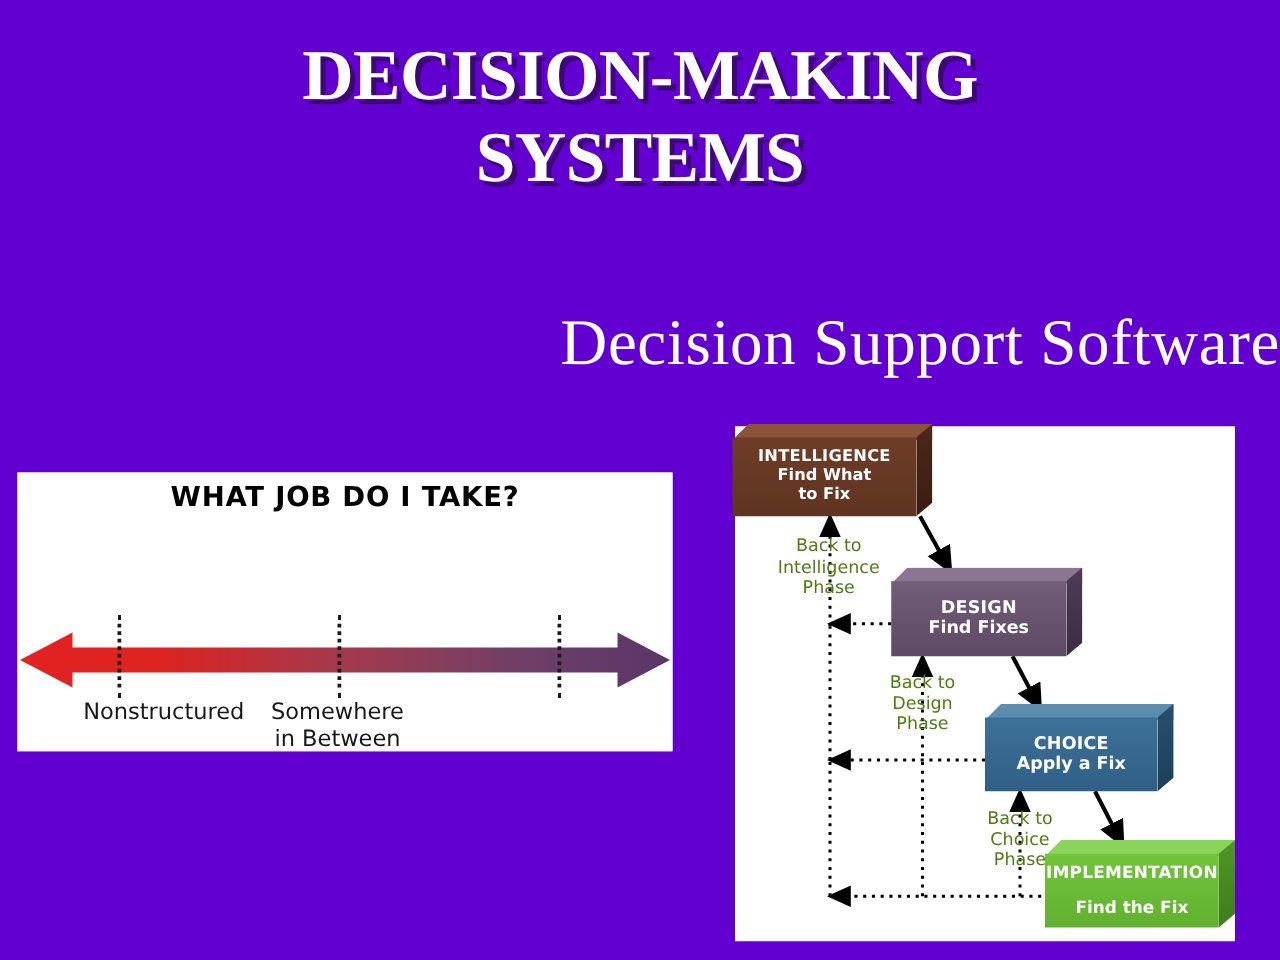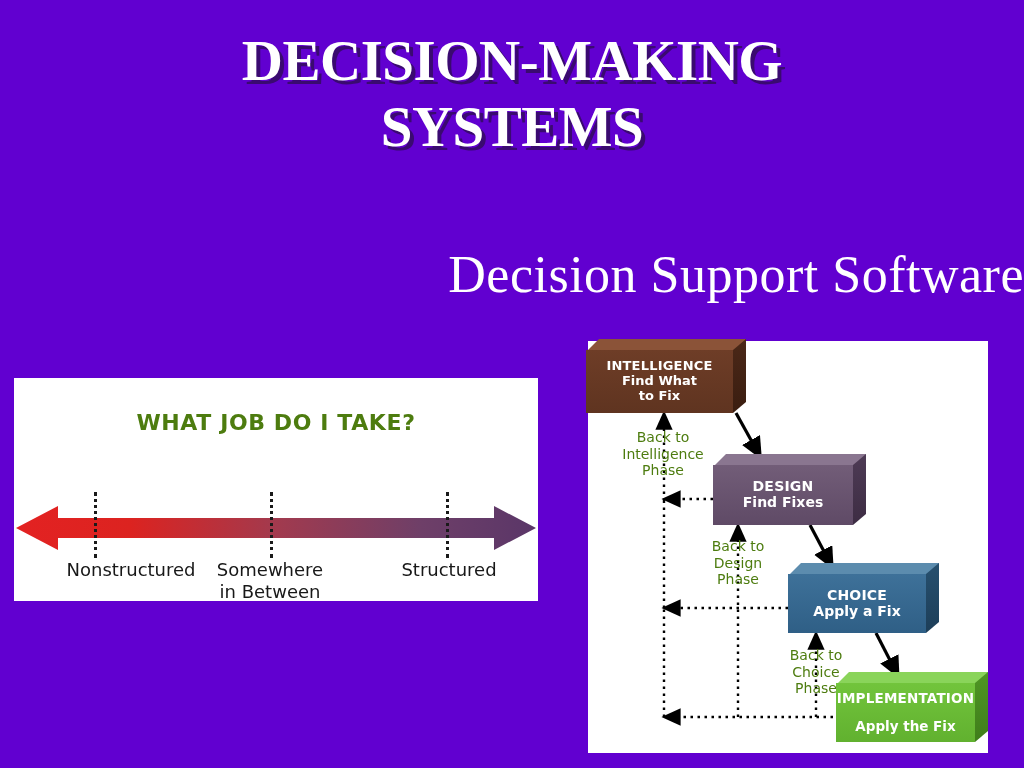--- a/index.html
+++ b/index.html
@@ -65,22 +65,21 @@
   #job-heading {
     position: absolute;
     left: 0;
     top: 8px;
     width: 524px;
     text-align: center;
     font-family: "DejaVu Sans", sans-serif;
     font-weight: bold;
     font-size: 22px;
     letter-spacing: 0.6px;
-    color: #4d7c0f;
-    margin-top: 24px;
+    color: #000000;
   }
 
   
   .box3d {
     position: absolute;
   }
   .box3d .face {
     position: absolute;
     left: 0;
     top: 12px;
@@ -288,21 +287,20 @@
       <polygon fill="url(#arrowGrad)" points="2,24 44,2 44,14 480,14 480,2 522,24 480,46 480,34 44,34 44,46"></polygon>
     </svg>
 
     <div class="vdash" id="dash-nonstructured"></div>
     <div class="vdash" id="dash-somewhere"></div>
     <div class="vdash" id="dash-structured"></div>
 
     <div class="axis-label" id="label-nonstructured">Nonstructured</div>
     <div class="axis-label" id="label-somewhere">Somewhere
 in Between</div>
-    <div class="axis-label" id="label-structured">Structured</div>
 
 
 
   </div>
 </div>
 
 <div id="figure-phases">
 
   <svg id="phases-canvas" viewBox="0 0 400 412">
     <defs>
@@ -369,17 +367,17 @@
       <span class="ttl">CHOICE</span>
       <span class="sub" style="white-space:pre-line">Apply a Fix</span>
     </div>
   </div>
 
   <div class="pbox" id="box-implementation">
     <div class="ptop"></div>
     <div class="pside"></div>
     <div class="pface">
       <span class="ttl">IMPLEMENTATION</span>
-      <span class="sub" style="white-space:pre-line">Apply the Fix</span>
+      <span class="sub" style="white-space:pre-line">Find the Fix</span>
     </div>
   </div>
 
 </div>
 
 </body></html>

